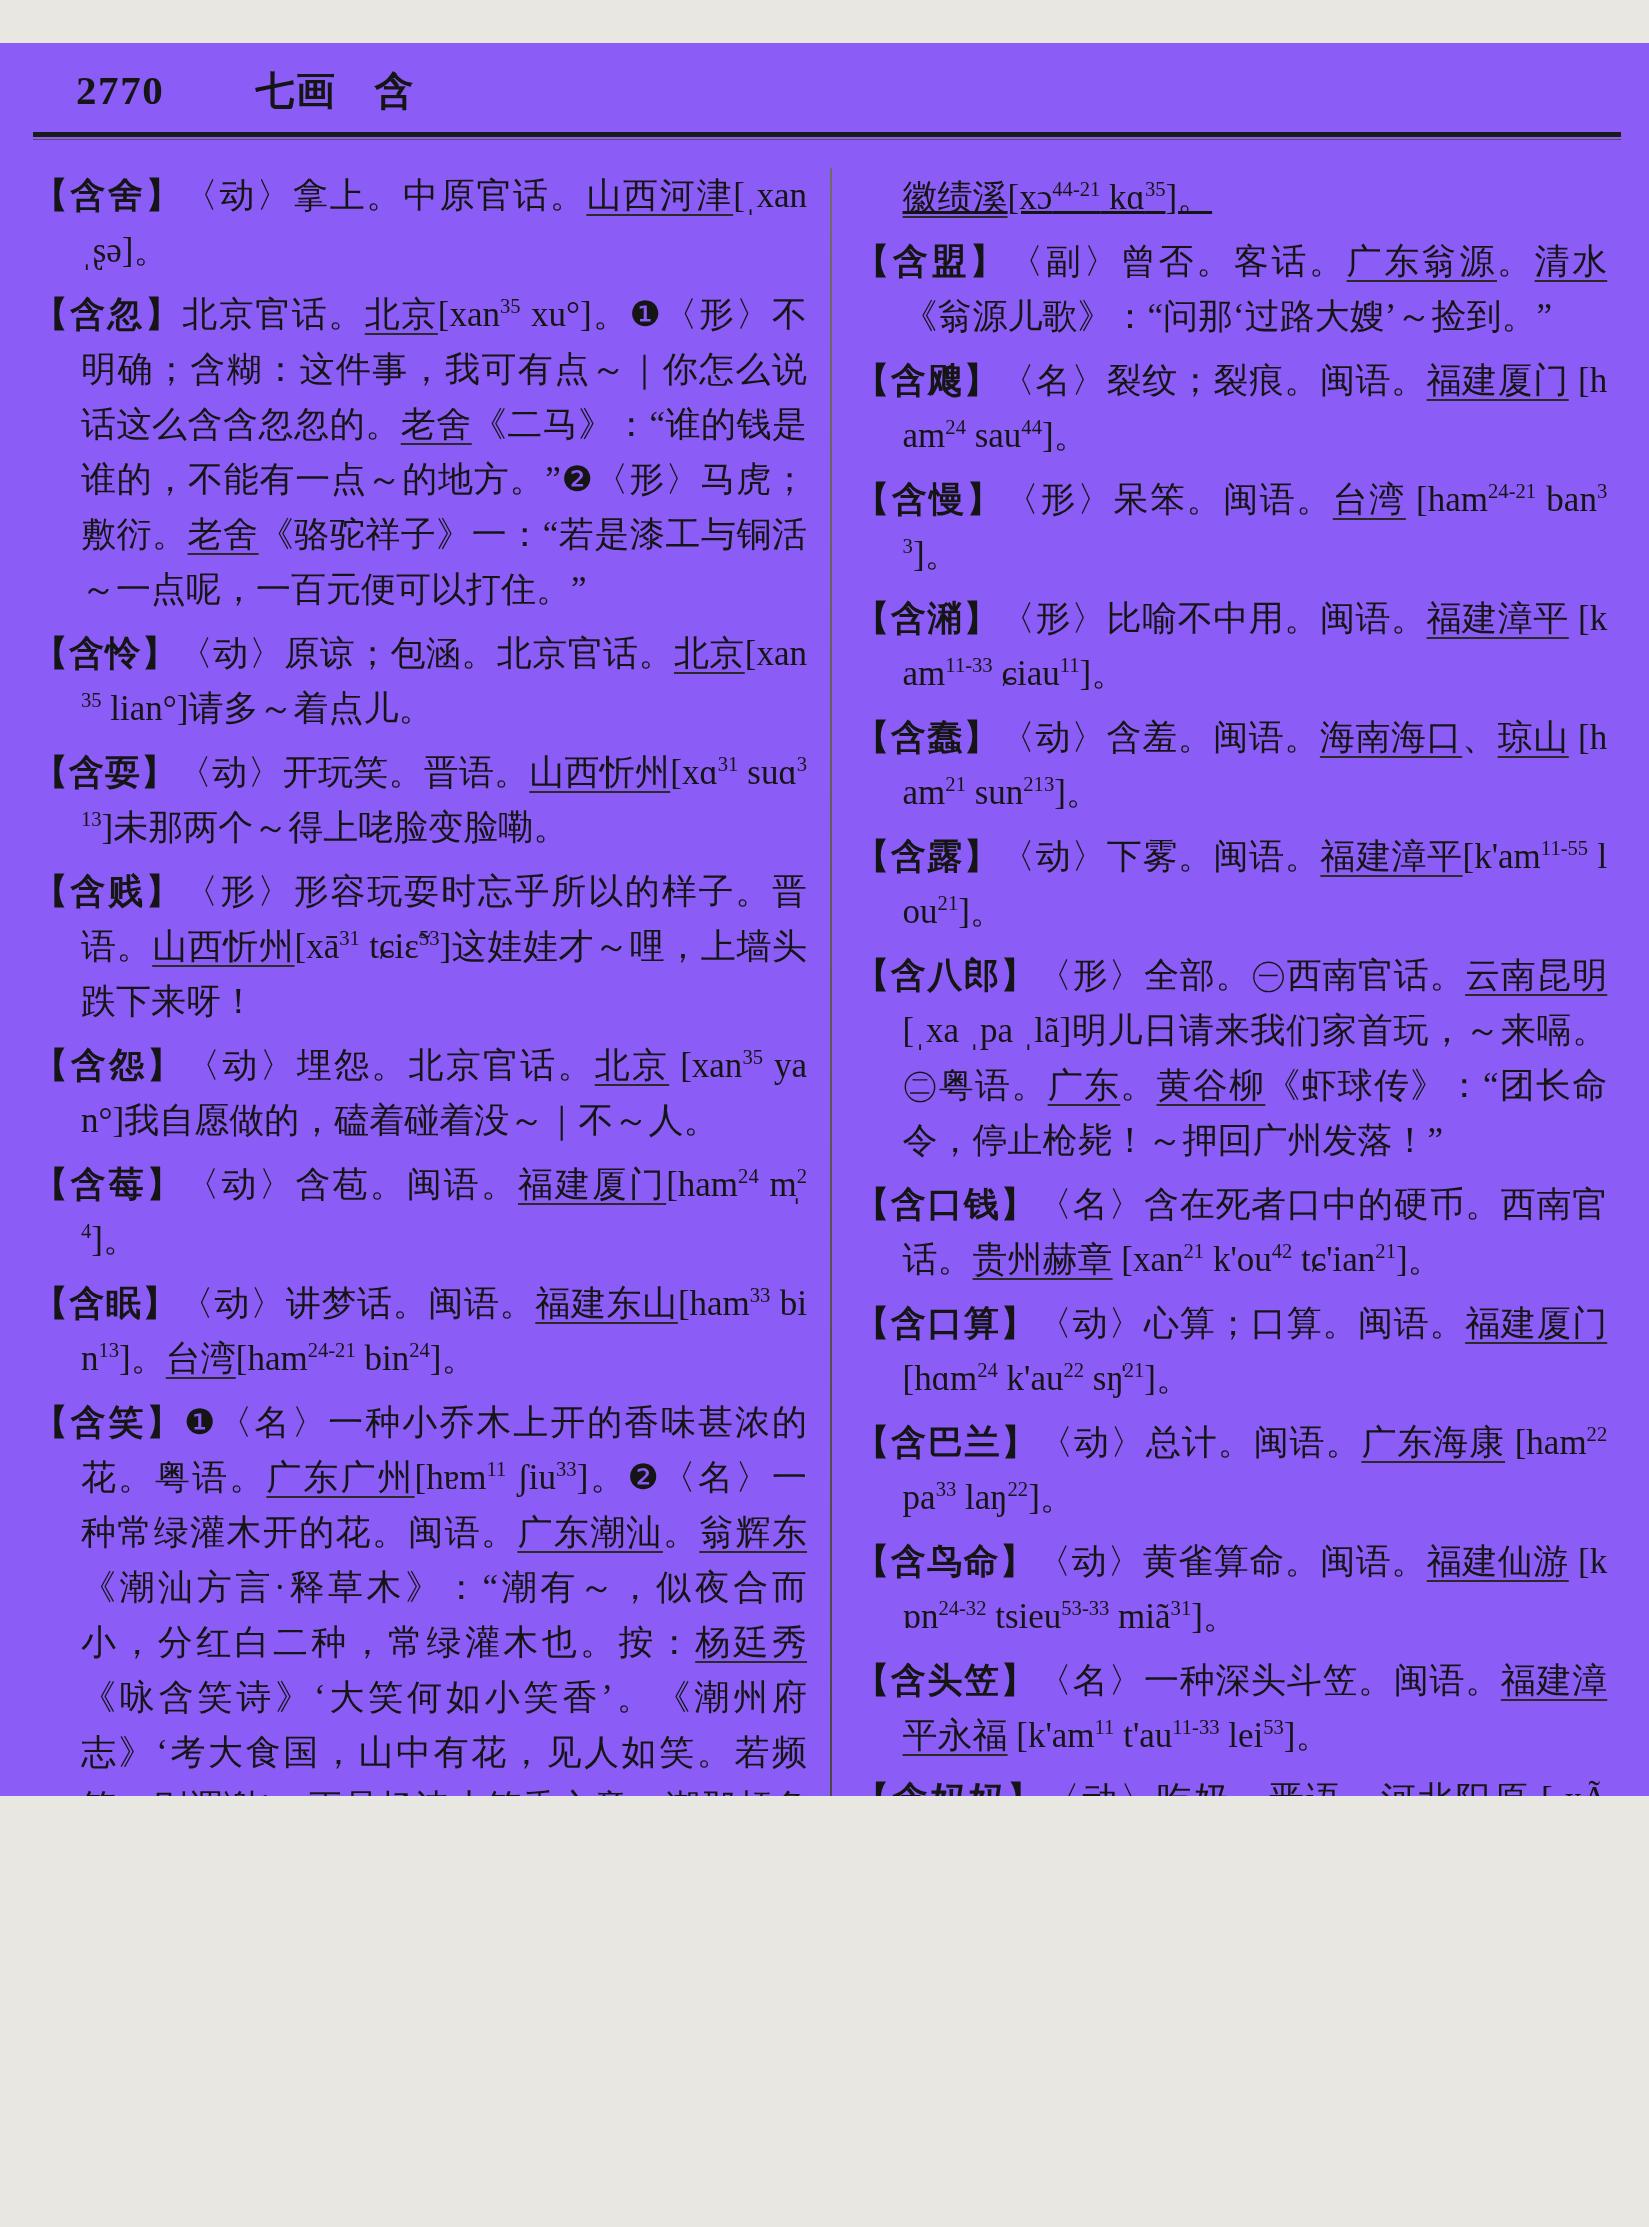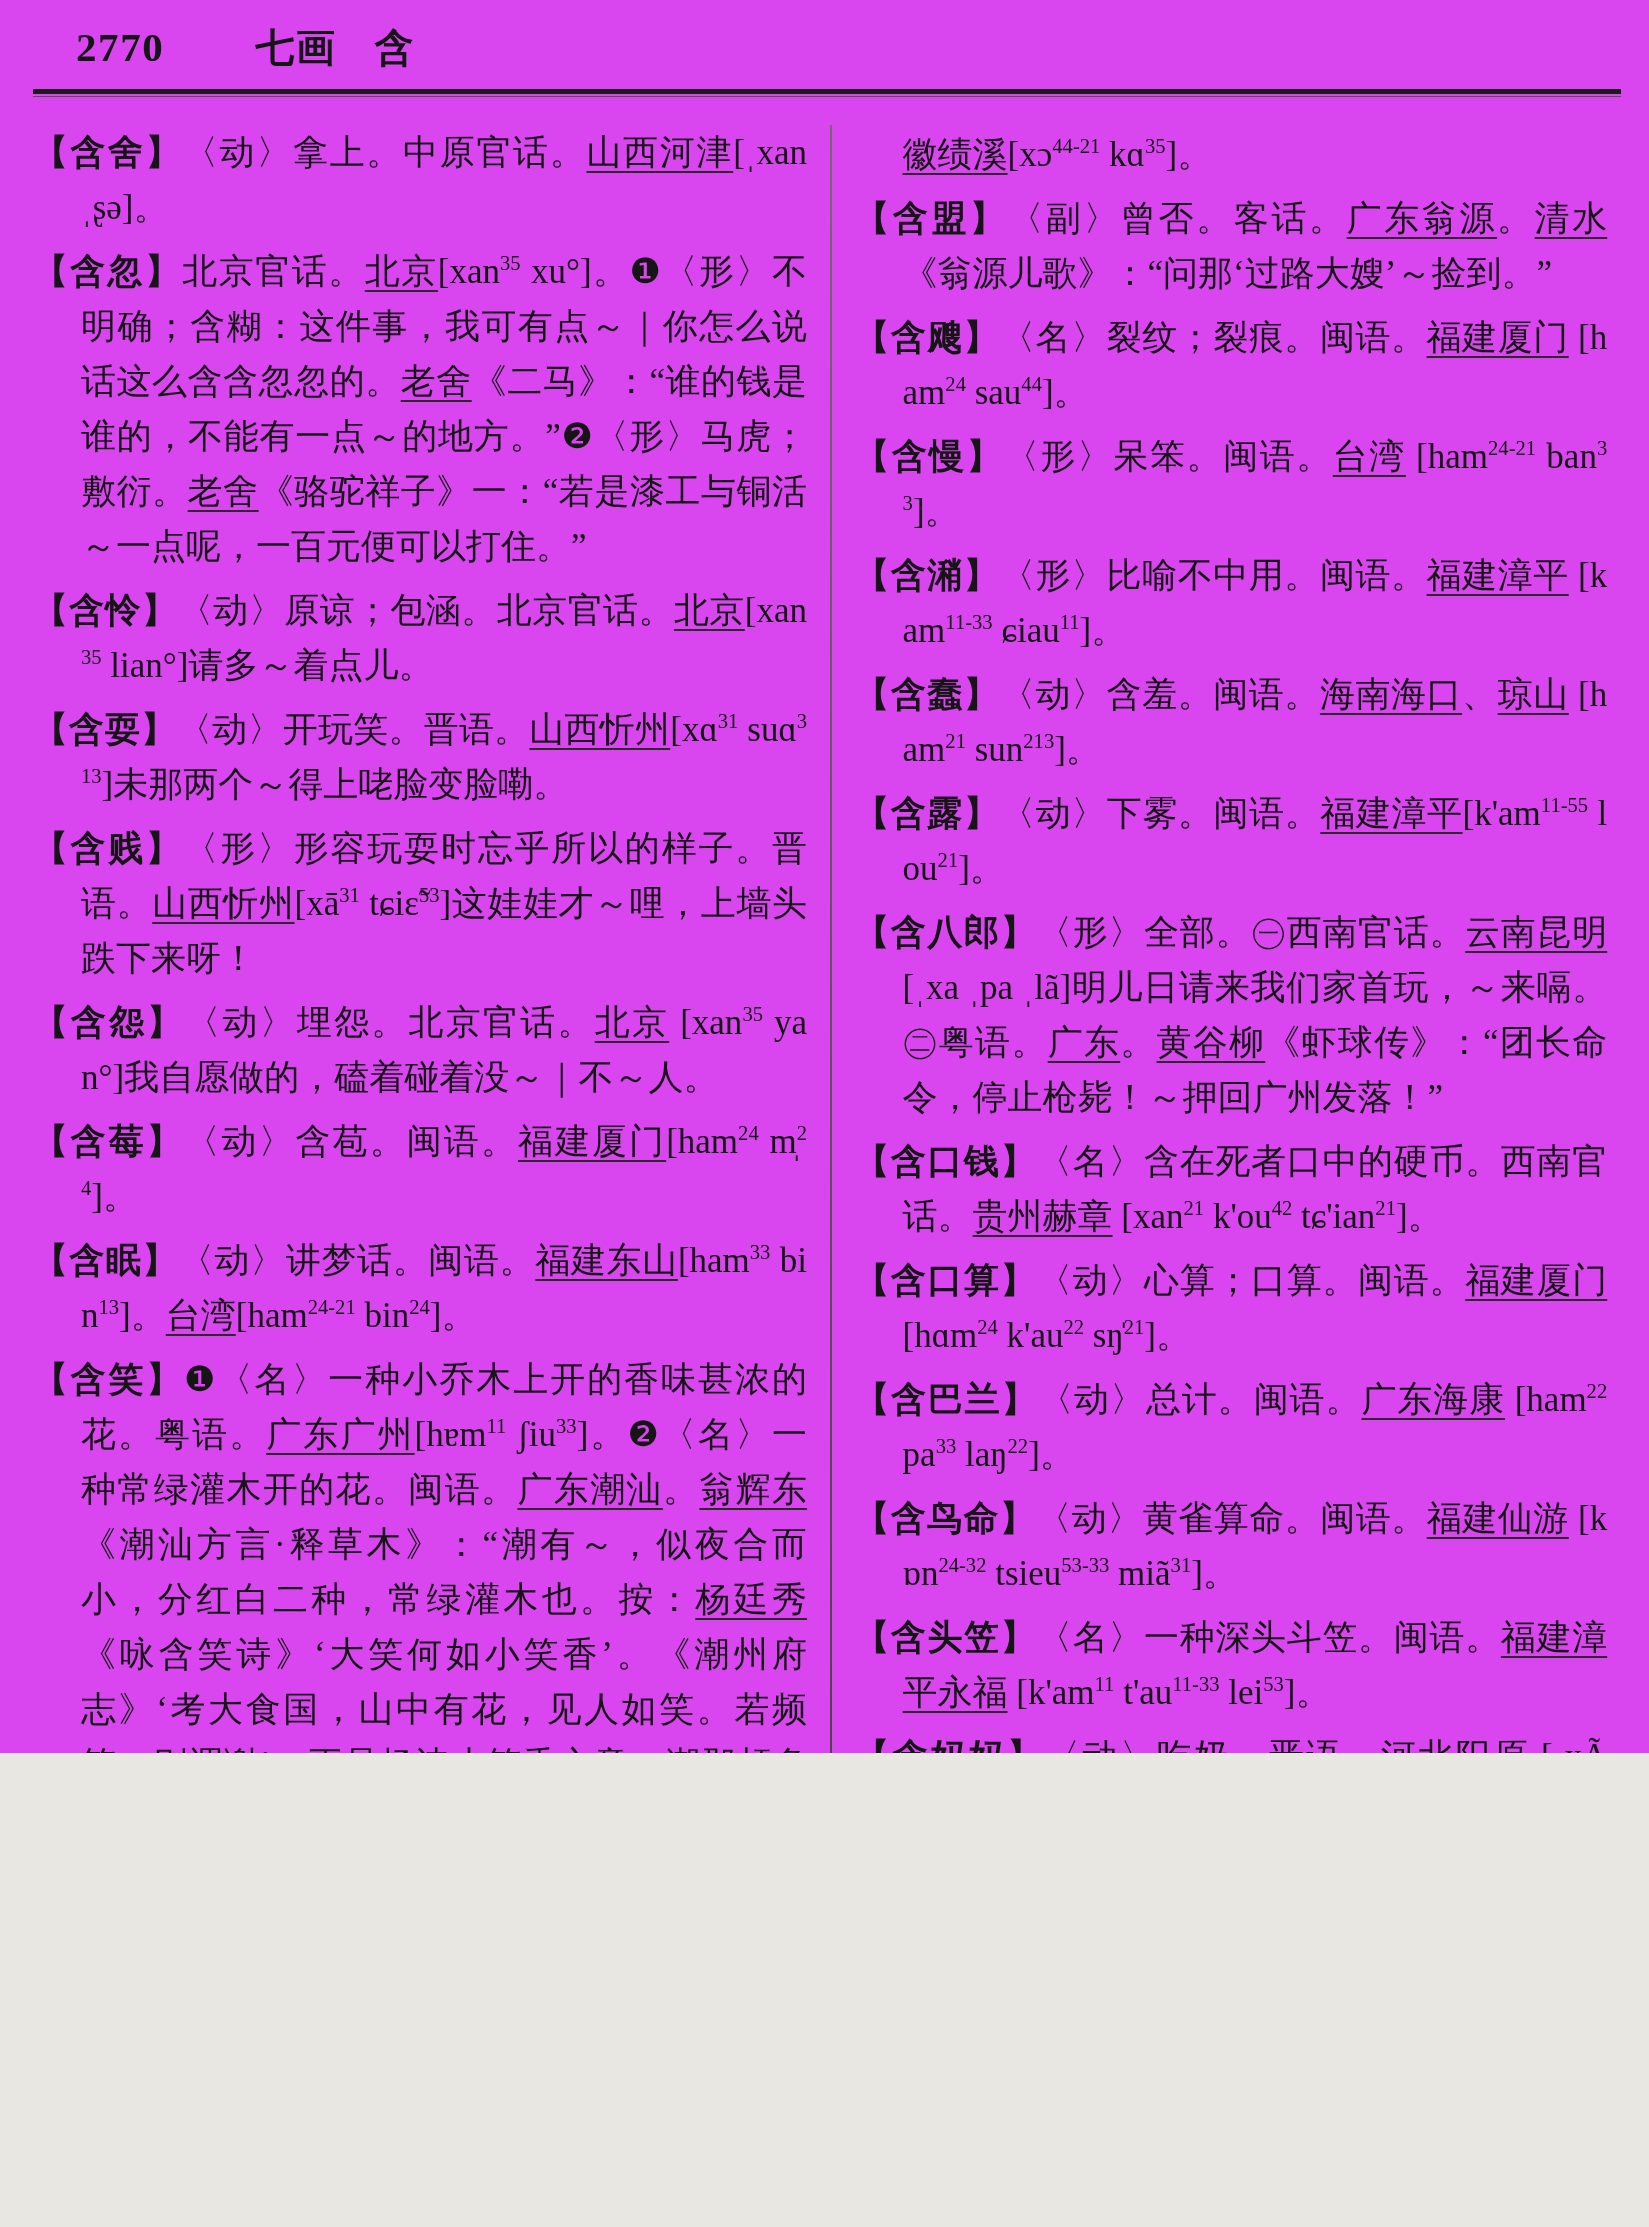--- a/index.html
+++ b/index.html
@@ -3,25 +3,26 @@
 <meta charset="utf-8">
 <style>
   html,body{margin:0;padding:0;}
   body{
     background:#e9e7e1;
     font-family:"Liberation Serif","DejaVu Serif",serif;
   }
   .page{
     position:relative;
     width:1650px;height:1753px;
-    background:#d946ef;
+    background:#8b5cf6;
     color:#151515;
     overflow:hidden;
     box-sizing:border-box;
     padding:21.4px 23px 0 33px;
+    margin-top:43px;
   }
   header.pagehead{
     display:flex;align-items:baseline;
     padding-left:43px;
     font-size:39px;font-weight:bold;
     letter-spacing:1.6px;
     height:59px;
   }
   .pageno{font-size:41px;margin-right:91px;font-style:normal;}
   .sect{margin-right:38px;}
@@ -49,21 +50,21 @@
   }
   p.entry{
     margin:0 0 9px 0;
     font-size:35px;
     line-height:55px;
     text-align:justify;
     padding-left:48px;
     text-indent:-48px;
     word-break:break-all;
   }
-  p.entry.cont{text-indent:0;margin-top:1.6px;}
+  p.entry.cont{text-indent:0;margin-top:1.6px;text-decoration:underline;}
   .hw{
     font-weight:bold;
     letter-spacing:0.8px;
   }
   .entry sup{
     font-size:20.6px;
     line-height:0;
     vertical-align:super;
     letter-spacing:0;
   }

